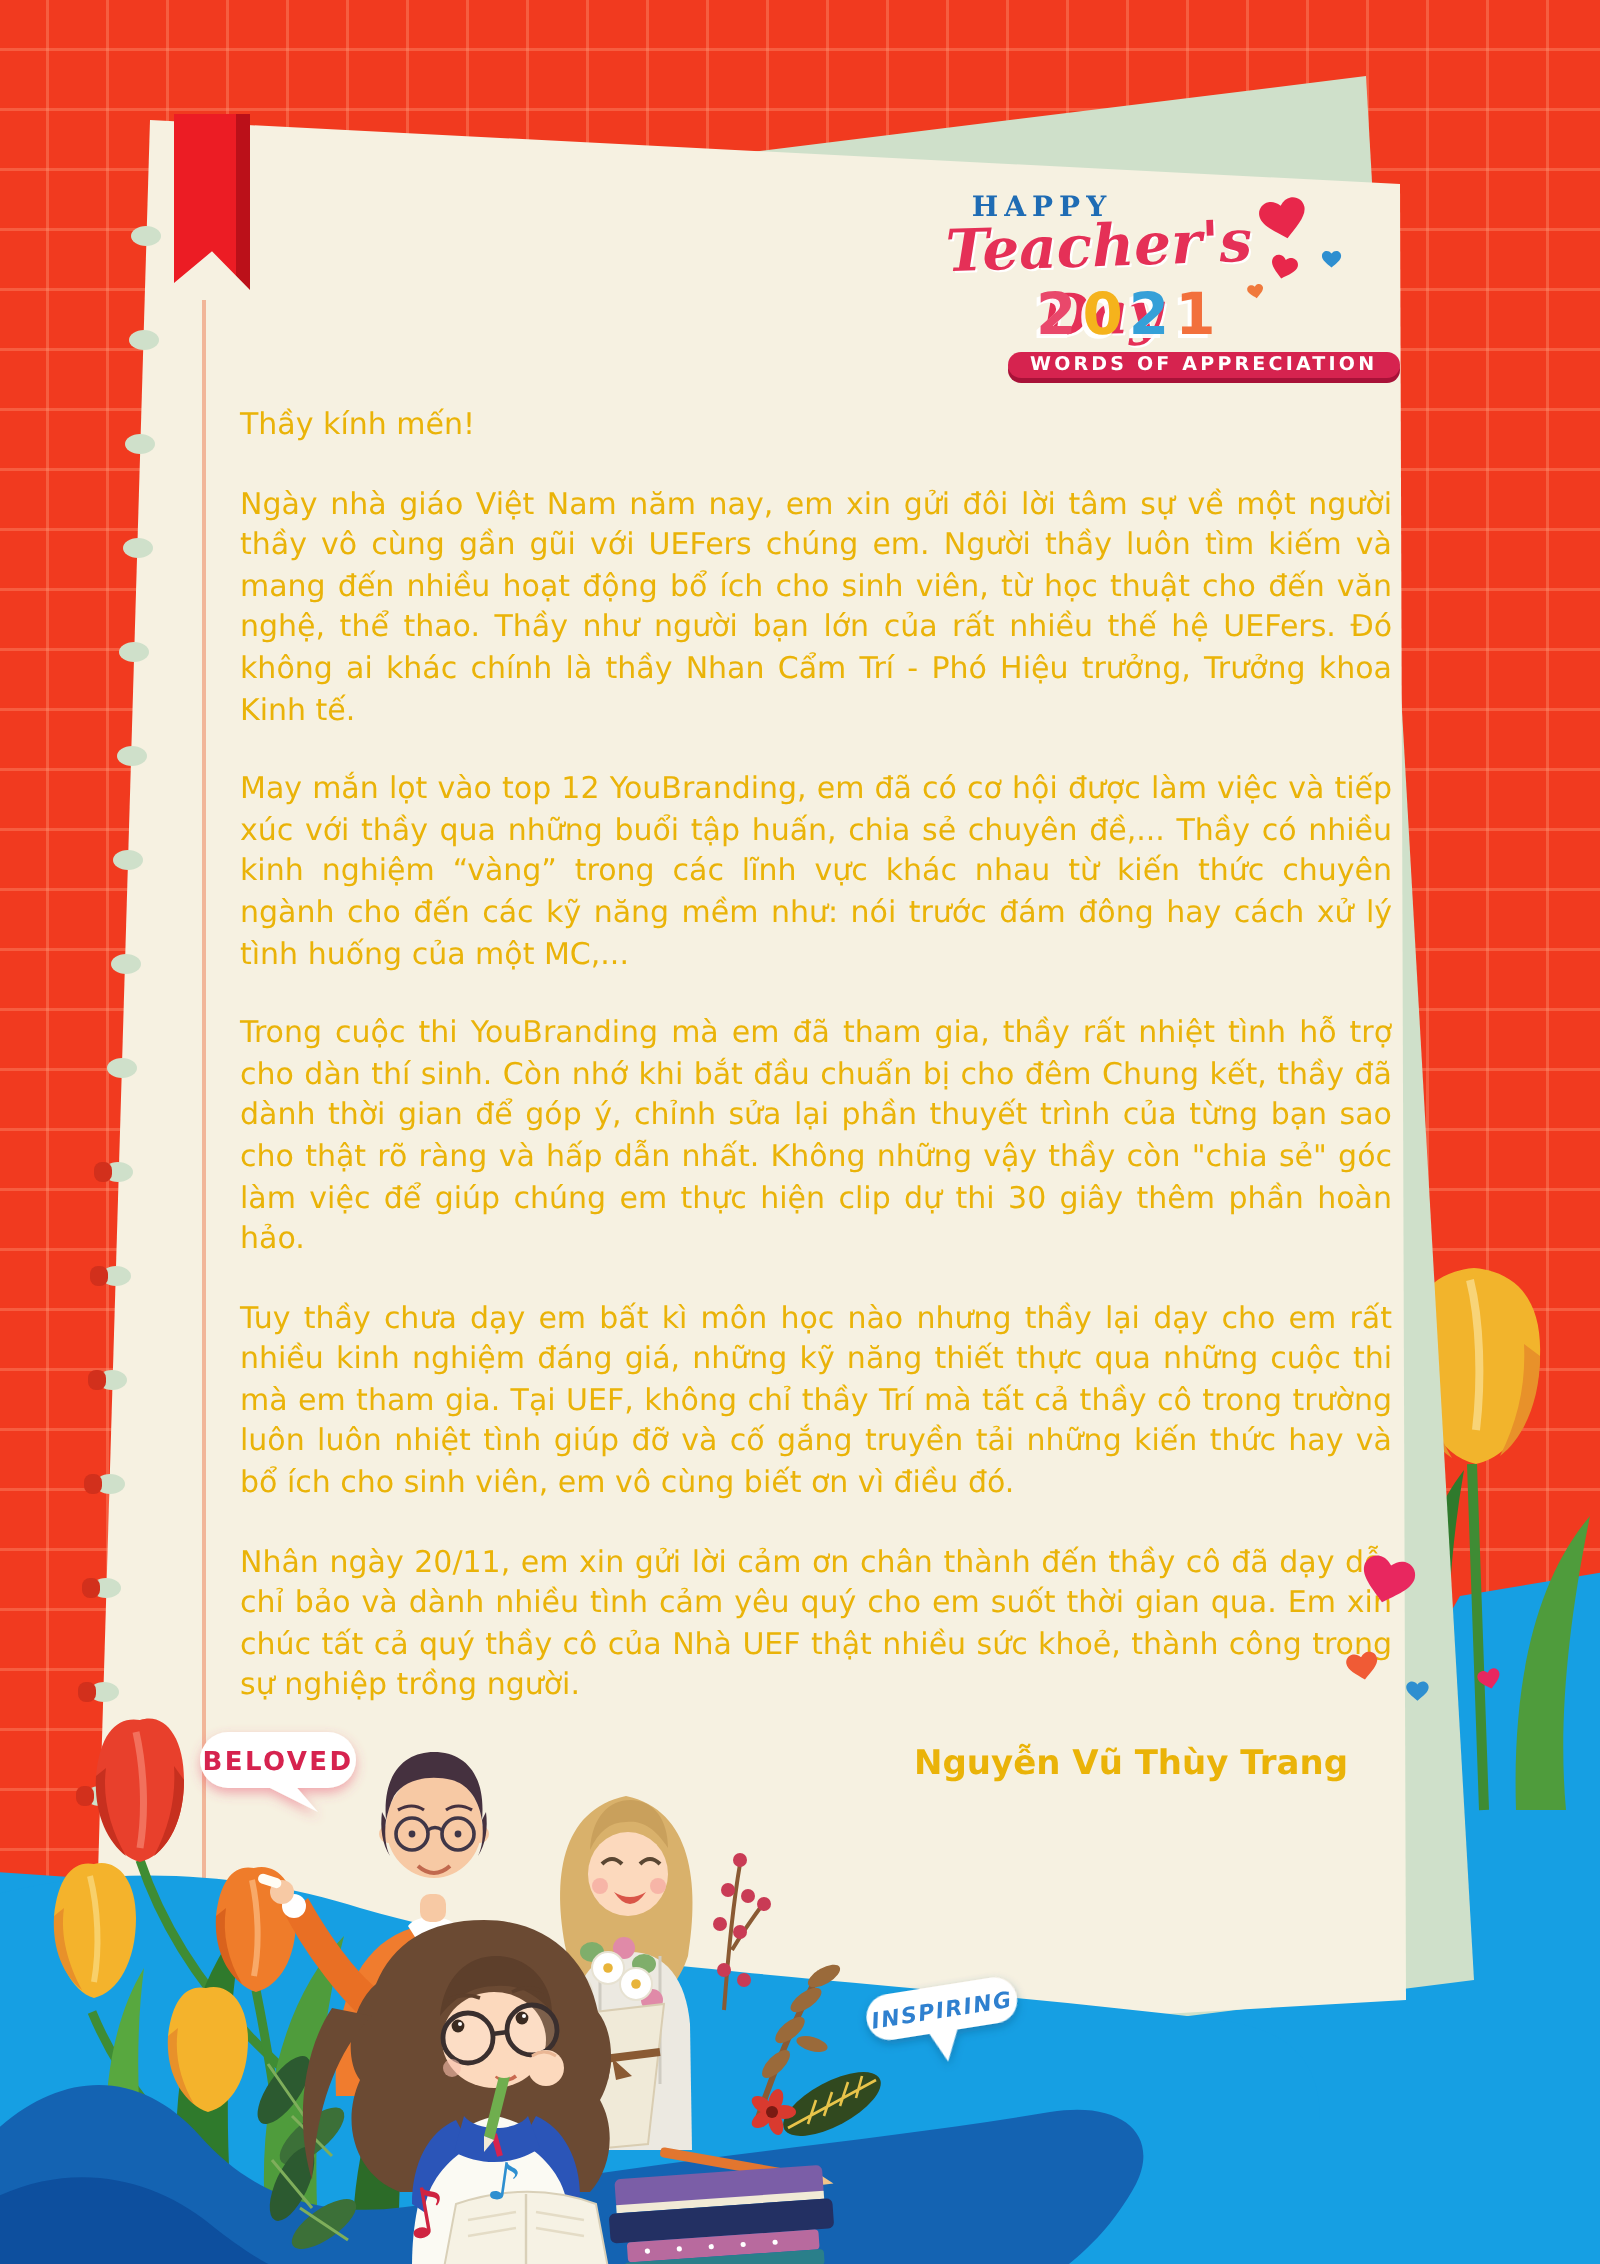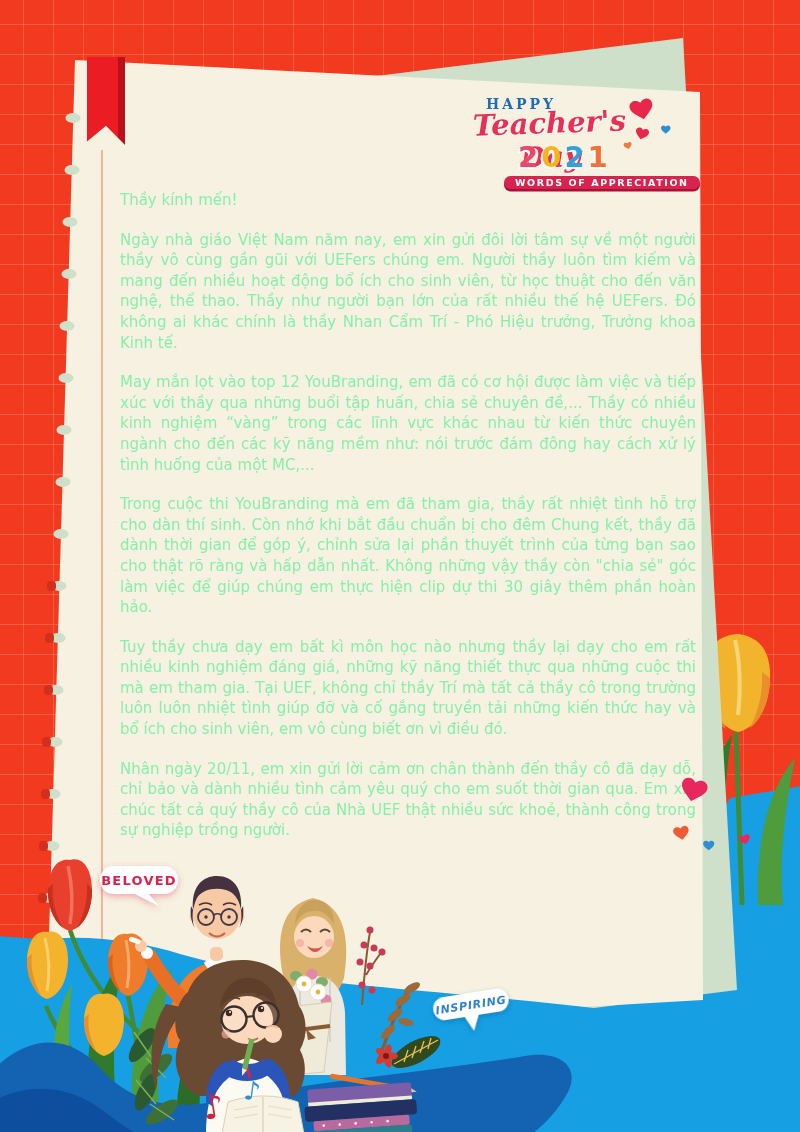--- a/index.html
+++ b/index.html
@@ -23,21 +23,21 @@
       font-family:"DejaVu Serif",serif;font-weight:bold;font-size:14px;letter-spacing:3px;color:#1f6cb4;}
   .logo-script{position:absolute;left:444px;top:106px;width:212px;z-index:5;text-align:center;
       font-family:"DejaVu Serif",serif;font-style:italic;font-weight:bold;font-size:29px;color:#e53057;
       transform:rotate(-2deg);text-shadow:1px 1px 0 #fff;}
   .logo-year{position:absolute;left:518px;top:140px;z-index:5;font-weight:bold;font-size:29px;letter-spacing:3px;}
   .logo-year span{text-shadow:-2px 2px 0 rgba(255,255,255,.95);}
   .d1{color:#e9486b}.d2{color:#f5b31c}.d3{color:#35a0d8}.d4{color:#f2703c}
   .logo-badge{position:absolute;left:504px;top:176px;z-index:5;background:#d6234f;color:#fff;
       font-size:9.5px;font-weight:bold;letter-spacing:1.6px;padding:1px 11px;border-radius:9px;
       box-shadow:0 2.5px 0 #a81238;}
-  .content{position:absolute;left:120px;top:190px;width:576px;z-index:5;color:#86efac;
+  .content{position:absolute;left:120px;top:202px;width:576px;z-index:5;color:#eab308;
       font-size:15px;line-height:20.6px;text-align:justify;}
   .content p{margin:0 0 19px 0;}
   .greeting{text-align:left;}
   .signature{text-align:right;padding-right:22px;font-size:17px;font-weight:bold;margin-top:4px;}
   #frontart{z-index:6}
   svg text.bub1{font-family:"DejaVu Sans",sans-serif;font-weight:bold;font-size:13px;letter-spacing:1.2px;fill:#d6234f;}
   svg text.bub2{font-family:"DejaVu Sans",sans-serif;font-weight:bold;font-style:italic;font-size:11px;letter-spacing:.8px;fill:#2f80cf;}
   svg text.note{font-family:"DejaVu Sans",sans-serif;}
 </style>
 </head>
@@ -69,20 +69,21 @@
   <div class="logo-year"><span class="d1">2</span><span class="d2">0</span><span class="d3">2</span><span class="d4">1</span></div>
   <div class="logo-badge">WORDS OF APPRECIATION</div>
 
   <div class="content">
     <p class="greeting">Thầy kính mến!</p>
     <p>Ngày nhà giáo Việt Nam năm nay, em xin gửi đôi lời tâm sự về một người thầy vô cùng gần gũi với UEFers chúng em. Người thầy luôn tìm kiếm và mang đến nhiều hoạt động bổ ích cho sinh viên, từ học thuật cho đến văn nghệ, thể thao. Thầy như người bạn lớn của rất nhiều thế hệ UEFers. Đó không ai khác chính là thầy Nhan Cẩm Trí - Phó Hiệu trưởng, Trưởng khoa Kinh tế.</p>
     <p>May mắn lọt vào top 12 YouBranding, em đã có cơ hội được làm việc và tiếp xúc với thầy qua những buổi tập huấn, chia sẻ chuyên đề,... Thầy có nhiều kinh nghiệm “vàng” trong các lĩnh vực khác nhau từ kiến thức chuyên ngành cho đến các kỹ năng mềm như: nói trước đám đông hay cách xử lý tình huống của một MC,...</p>
     <p>Trong cuộc thi YouBranding mà em đã tham gia, thầy rất nhiệt tình hỗ trợ cho dàn thí sinh. Còn nhớ khi bắt đầu chuẩn bị cho đêm Chung kết, thầy đã dành thời gian để góp ý, chỉnh sửa lại phần thuyết trình của từng bạn sao cho thật rõ ràng và hấp dẫn nhất. Không những vậy thầy còn "chia sẻ" góc làm việc để giúp chúng em thực hiện clip dự thi 30 giây thêm phần hoàn hảo.</p>
     <p>Tuy thầy chưa dạy em bất kì môn học nào nhưng thầy lại dạy cho em rất nhiều kinh nghiệm đáng giá, những kỹ năng thiết thực qua những cuộc thi mà em tham gia. Tại UEF, không chỉ thầy Trí mà tất cả thầy cô trong trường luôn luôn nhiệt tình giúp đỡ và cố gắng truyền tải những kiến thức hay và bổ ích cho sinh viên, em vô cùng biết ơn vì điều đó.</p>
     <p>Nhân ngày 20/11, em xin gửi lời cảm ơn chân thành đến thầy cô đã dạy dỗ, chỉ bảo và dành nhiều tình cảm yêu quý cho em suốt thời gian qua. Em xin chúc tất cả quý thầy cô của Nhà UEF thật nhiều sức khoẻ, thành công trong sự nghiệp trồng người.</p>
+    <p class="signature">Nguyễn Vũ Thùy Trang</p>
   </div>
 
   <svg id="frontart" class="svg-abs" width="800" height="1132" viewBox="0 0 800 1132">
     <defs>
       <path id="ht" d="M12 20.3C7.2 16.2 2 12.6 2 8.3 2 5.4 4.3 3.2 7.1 3.2 8.8 3.2 10.5 4 12 5.8 13.5 4 15.2 3.2 16.9 3.2 19.7 3.2 22 5.4 22 8.3 22 12.6 16.8 16.2 12 20.3Z"></path>
       <filter id="softshadow" x="-40%" y="-40%" width="180%" height="180%">
         <feDropShadow dx="0" dy="2.5" stdDeviation="3" flood-color="#e84b6e" flood-opacity="0.45"></feDropShadow>
       </filter>
       <filter id="grayshadow" x="-40%" y="-40%" width="180%" height="180%">
         <feDropShadow dx="0" dy="2" stdDeviation="2.5" flood-color="#1a4d7a" flood-opacity="0.4"></feDropShadow>

